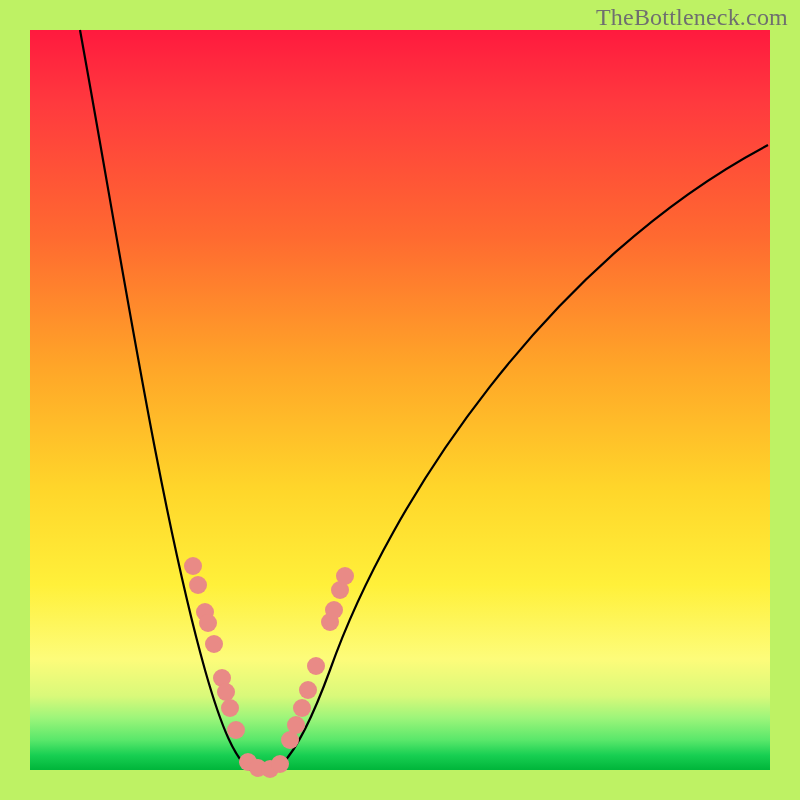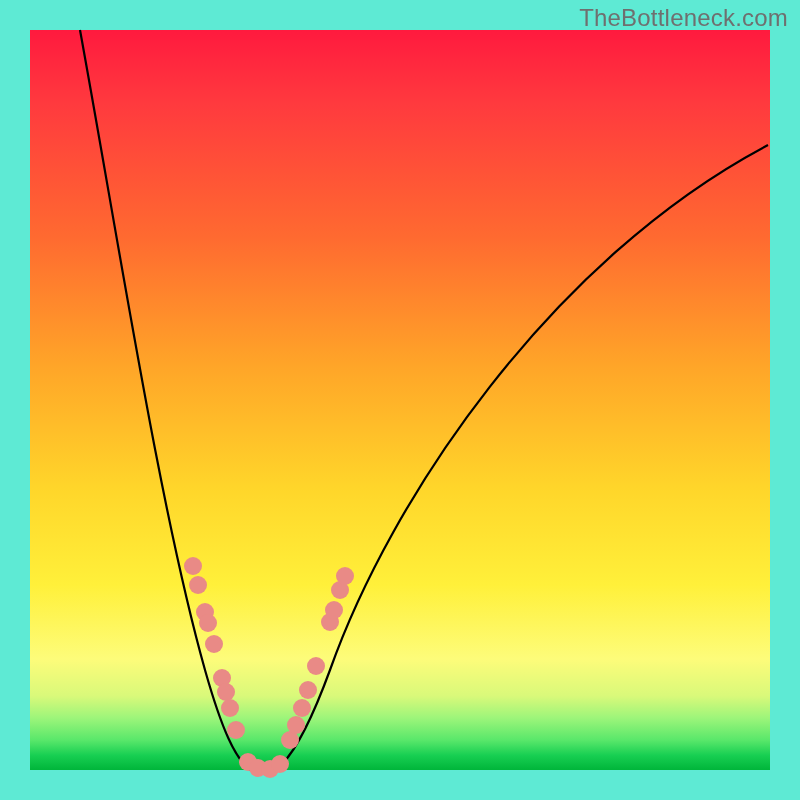--- a/index.html
+++ b/index.html
@@ -10,21 +10,22 @@
     background: #000;
     overflow: hidden;
     font-family: Arial, Helvetica, sans-serif;
   }
   .frame {
     position: absolute;
     left: 0;
     top: 0;
     width: 800px;
     height: 800px;
-    background: #5eead4;
+    background: #bef264;
+    font-family: Liberation Serif, serif;
   }
   .plot {
     position: absolute;
     left: 30px;
     top: 30px;
     width: 740px;
     height: 740px;
     
     background: linear-gradient(
       to bottom,

